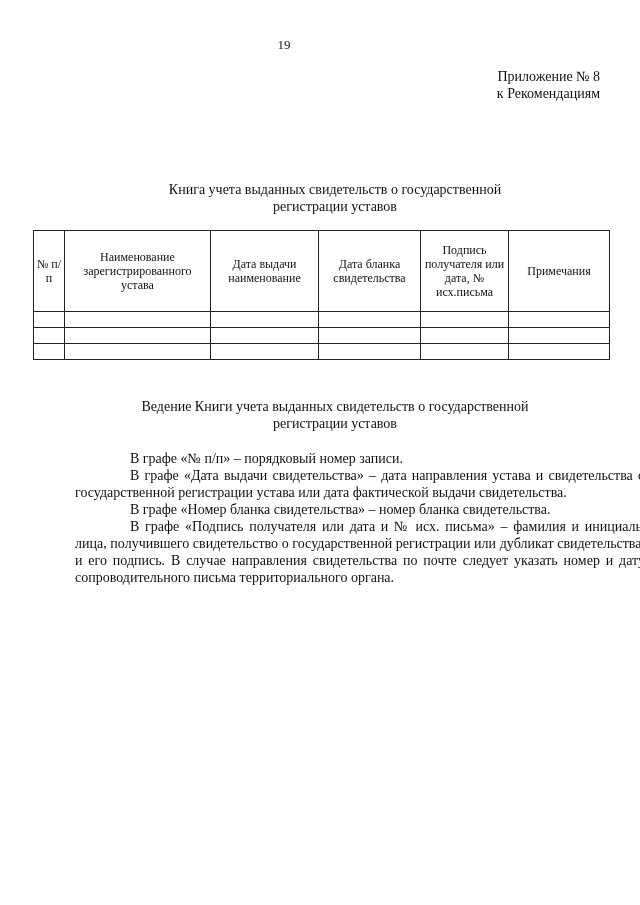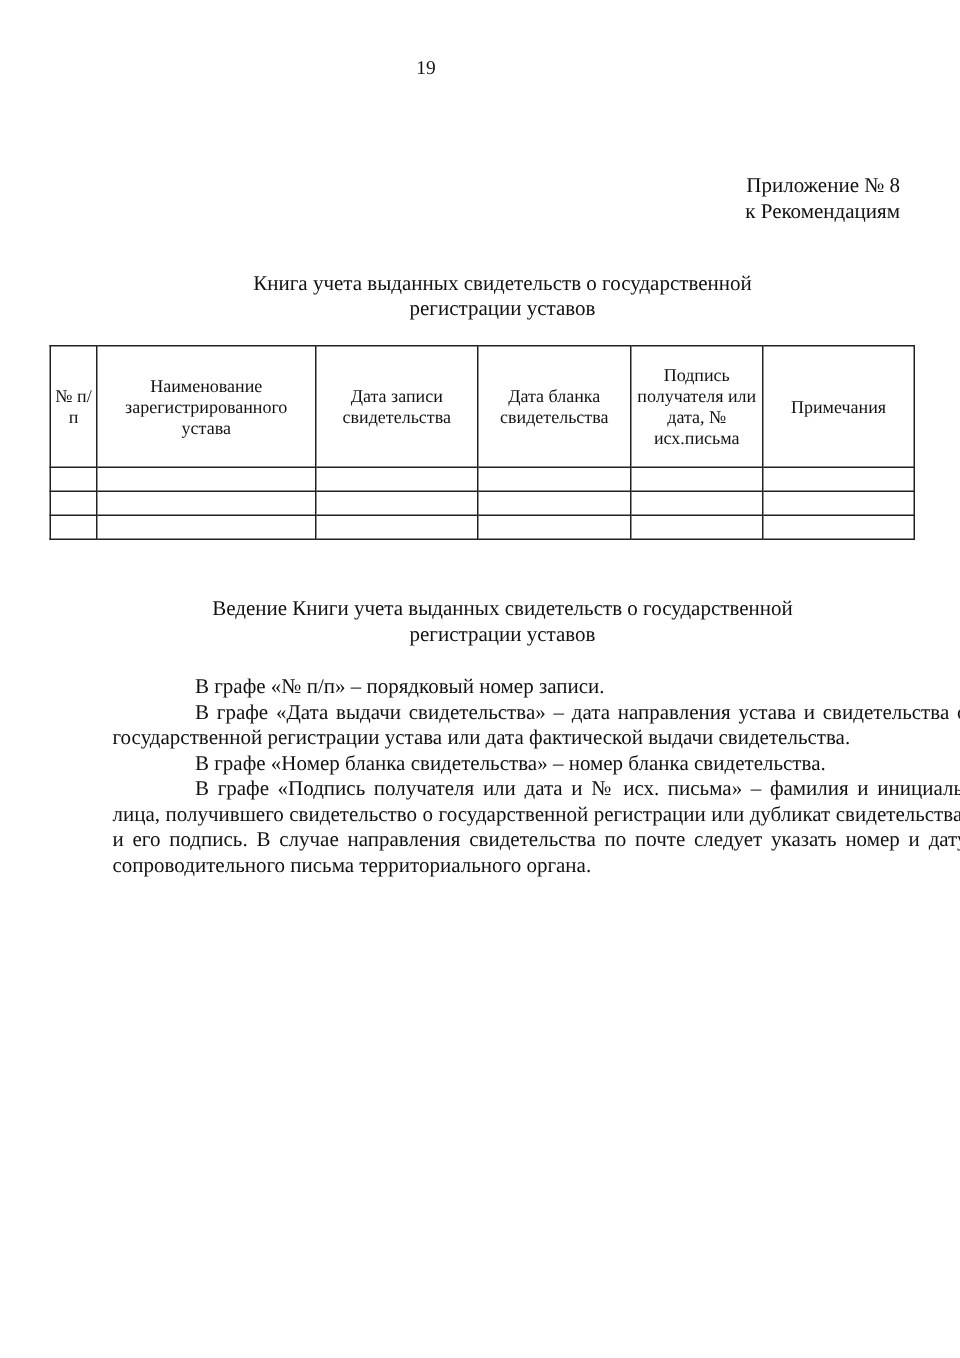--- a/index.html
+++ b/index.html
@@ -24,21 +24,20 @@
       font-size: 13px;
       line-height: 16px;
     }
     .appendix {
       position: absolute;
       top: 68px;
       right: 40px;
       text-align: right;
       font-size: 14px;
       line-height: 17px;
-      margin-top: 48px;
     }
     .appendix .sample {
       margin-top: 11px;
     }
     .title {
       position: absolute;
       left: 0;
       width: 670px;
       text-align: center;
       font-size: 14px;
@@ -106,21 +105,21 @@
     <col style="width:146px">
     <col style="width:108px">
     <col style="width:102px">
     <col style="width:88px">
     <col style="width:101px">
   </colgroup>
   <thead>
     <tr>
       <th>№ п/п</th>
       <th>Наименование зарегистрированного устава</th>
-      <th>Дата записи свидетельства</th>
+      <th>Дата выдачи наименование</th>
       <th>Дата бланка свидетельства</th>
       <th>Подпись получателя или дата, № исх.письма</th>
       <th>Примечания</th>
     </tr>
   </thead>
   <tbody>
     <tr>
       <td></td>
       <td></td>
       <td></td>

